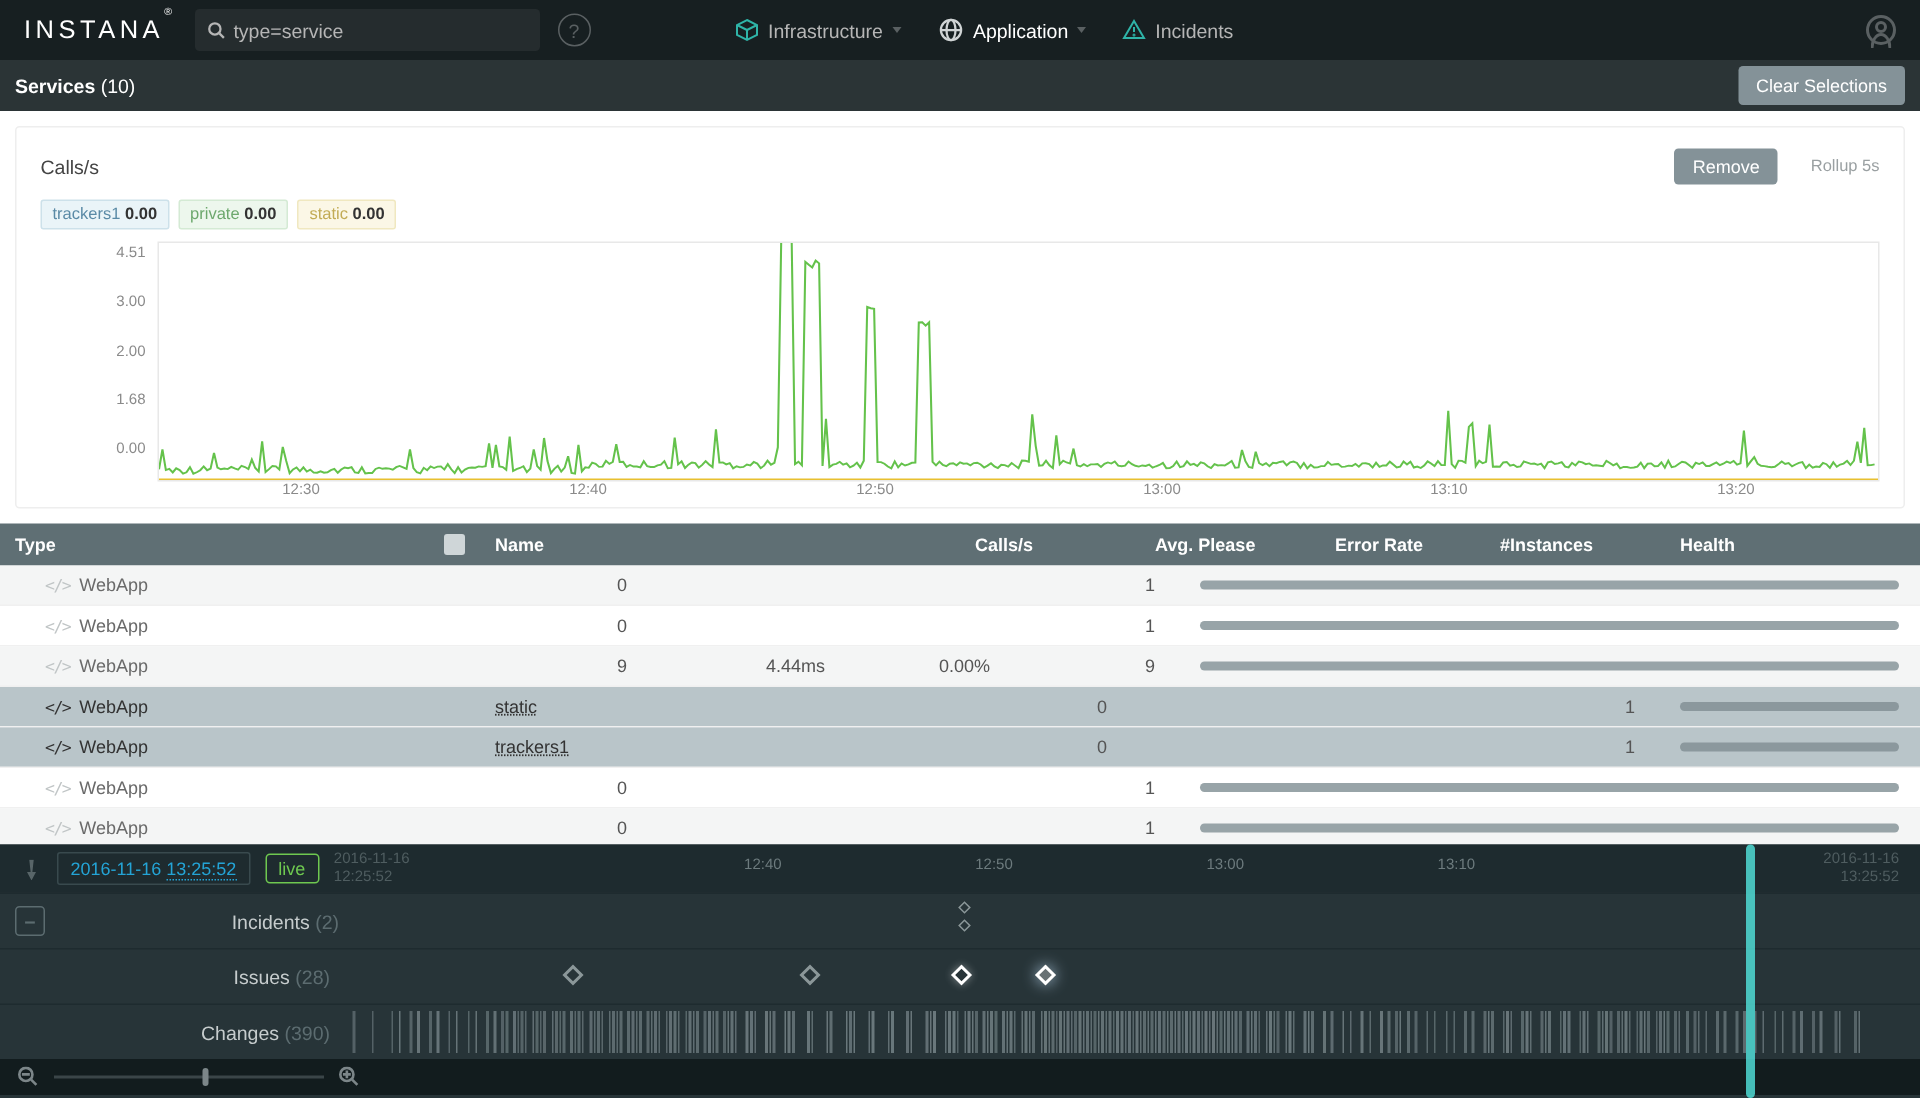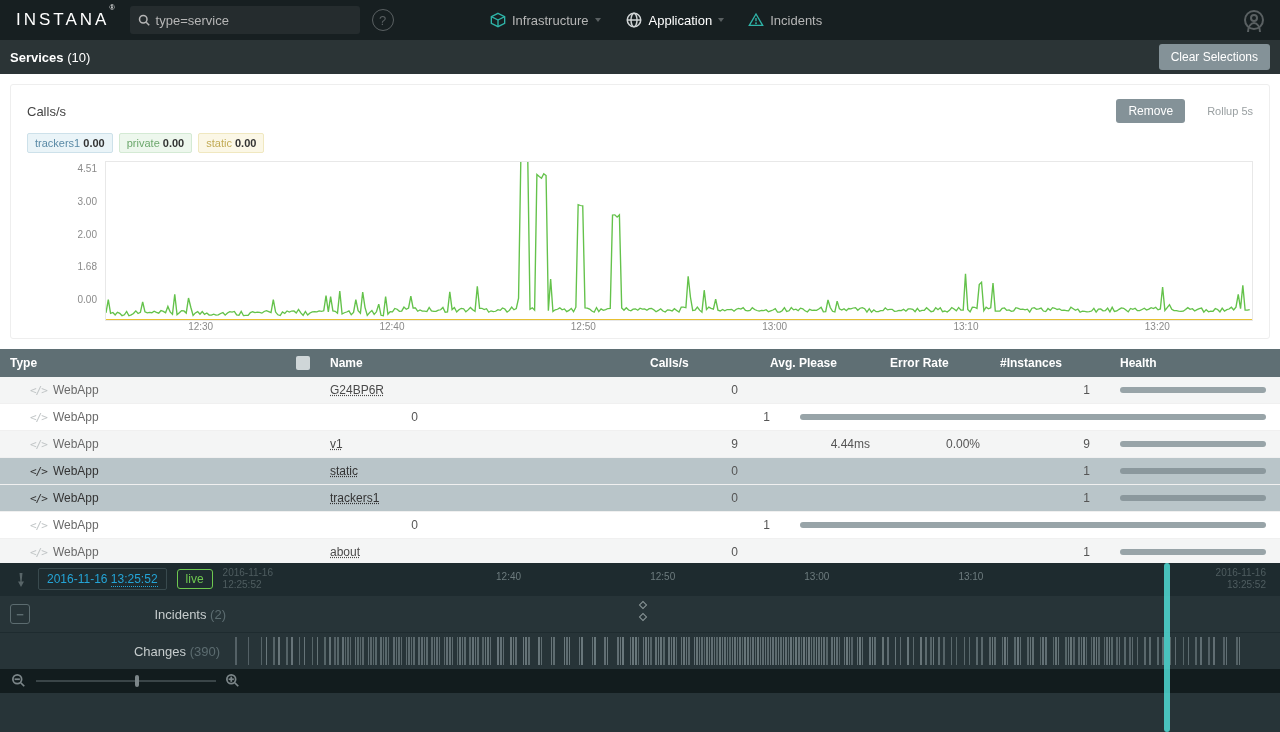--- a/index.html
+++ b/index.html
@@ -189,21 +189,20 @@
     <div class="col-err-head">Error Rate</div>
     <div class="col-inst-head">#Instances</div>
     <div class="col-health-head">Health</div>
   </div>
   <div id="tbody">
       <div class="trow">
         <div class="col-type">
           <span class="ci">&lt;/&gt;</span>
           <span>WebApp</span>
         </div>
-        <div class="col-name"><a>G24BP6R</a></div>
         <div class="col-calls">0</div>
         <div class="col-lat"></div>
         <div class="col-err"></div>
         <div class="col-inst">1</div>
         <div class="col-health">
           <div class="hbar"></div>
         </div>
       </div>
       <div class="trow">
         <div class="col-type">
@@ -216,21 +215,20 @@
         <div class="col-inst">1</div>
         <div class="col-health">
           <div class="hbar"></div>
         </div>
       </div>
       <div class="trow">
         <div class="col-type">
           <span class="ci">&lt;/&gt;</span>
           <span>WebApp</span>
         </div>
-        <div class="col-name"><a>v1</a></div>
         <div class="col-calls">9</div>
         <div class="col-lat">4.44ms</div>
         <div class="col-err">0.00%</div>
         <div class="col-inst">9</div>
         <div class="col-health">
           <div class="hbar"></div>
         </div>
       </div>
       <div class="trow sel">
         <div class="col-type">
@@ -271,21 +269,20 @@
         <div class="col-inst">1</div>
         <div class="col-health">
           <div class="hbar"></div>
         </div>
       </div>
       <div class="trow">
         <div class="col-type">
           <span class="ci">&lt;/&gt;</span>
           <span>WebApp</span>
         </div>
-        <div class="col-name"><a>about</a></div>
         <div class="col-calls">0</div>
         <div class="col-lat"></div>
         <div class="col-err"></div>
         <div class="col-inst">1</div>
         <div class="col-health">
           <div class="hbar"></div>
         </div>
       </div>
       <div class="trow sel">
         <div class="col-type">
@@ -321,20 +318,29 @@
   </div>
   <div class="tl-row">
     <span class="tl-toggle">−</span>
     <div class="tl-label" style="width:200px"><span>Incidents</span> <span class="cnt">(2)</span></div>
     <div class="tl-canvas">
       <span class="diamond" style="left:40%; top:6px; width:6px; height:6px; border-width:1px;"></span>
       <span class="diamond" style="left:40%; top:18px; width:6px; height:6px; border-width:1px;"></span>
     </div>
   </div>
   <div class="tl-row">
+    <div class="tl-label"><span>Issues</span> <span class="cnt">(28)</span></div>
+    <div class="tl-canvas">
+      <span class="diamond" style="left:14.5%"></span>
+      <span class="diamond" style="left:30%"></span>
+      <span class="diamond bright" style="left:40%"></span>
+      <span class="diamond glow" style="left:45.5%"></span>
+    </div>
+  </div>
+  <div class="tl-row">
     <div class="tl-label"><span>Changes</span> <span class="cnt">(390)</span></div>
     <div class="tl-canvas">
       <div class="tick-bars" id="changes-bars">
           <i style="opacity: 0;"></i>
           <i style="opacity: 0;"></i>
           <i style="opacity: 0.68;"></i>
           <i style="opacity: 0;"></i>
           <i style="opacity: 0;"></i>
           <i style="opacity: 0;"></i>
           <i style="opacity: 0;"></i>

